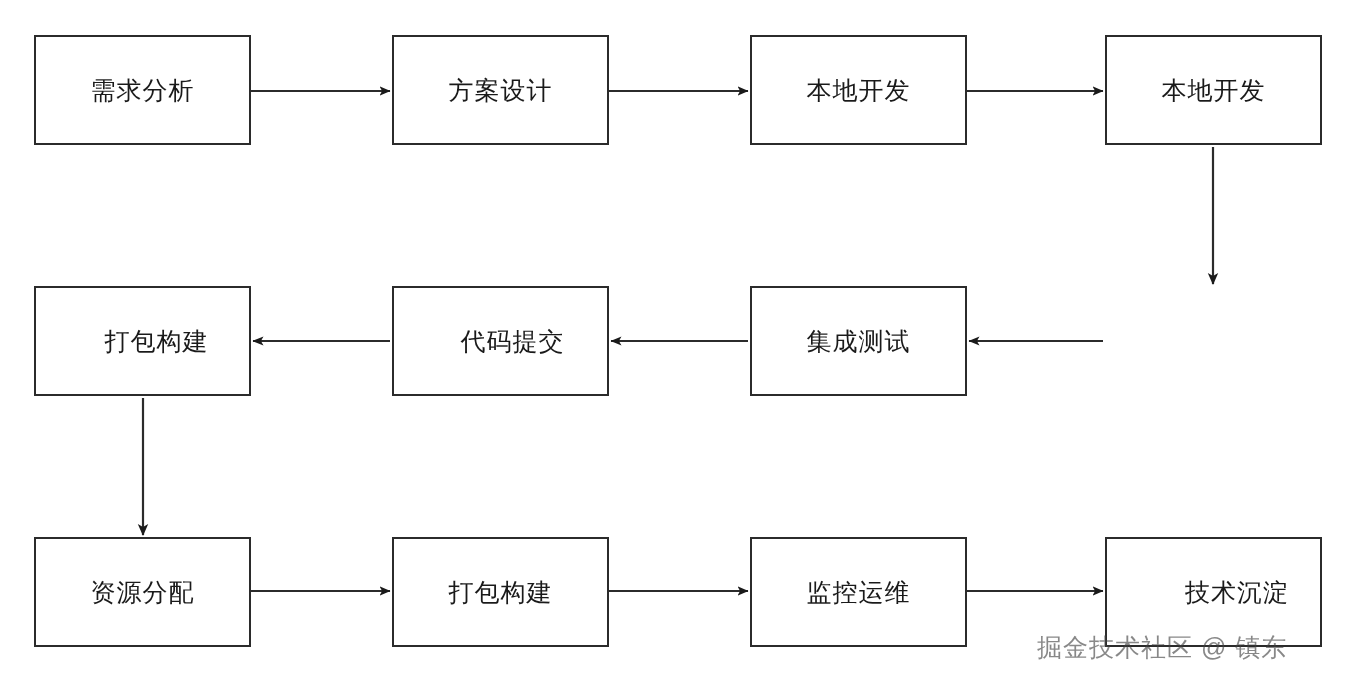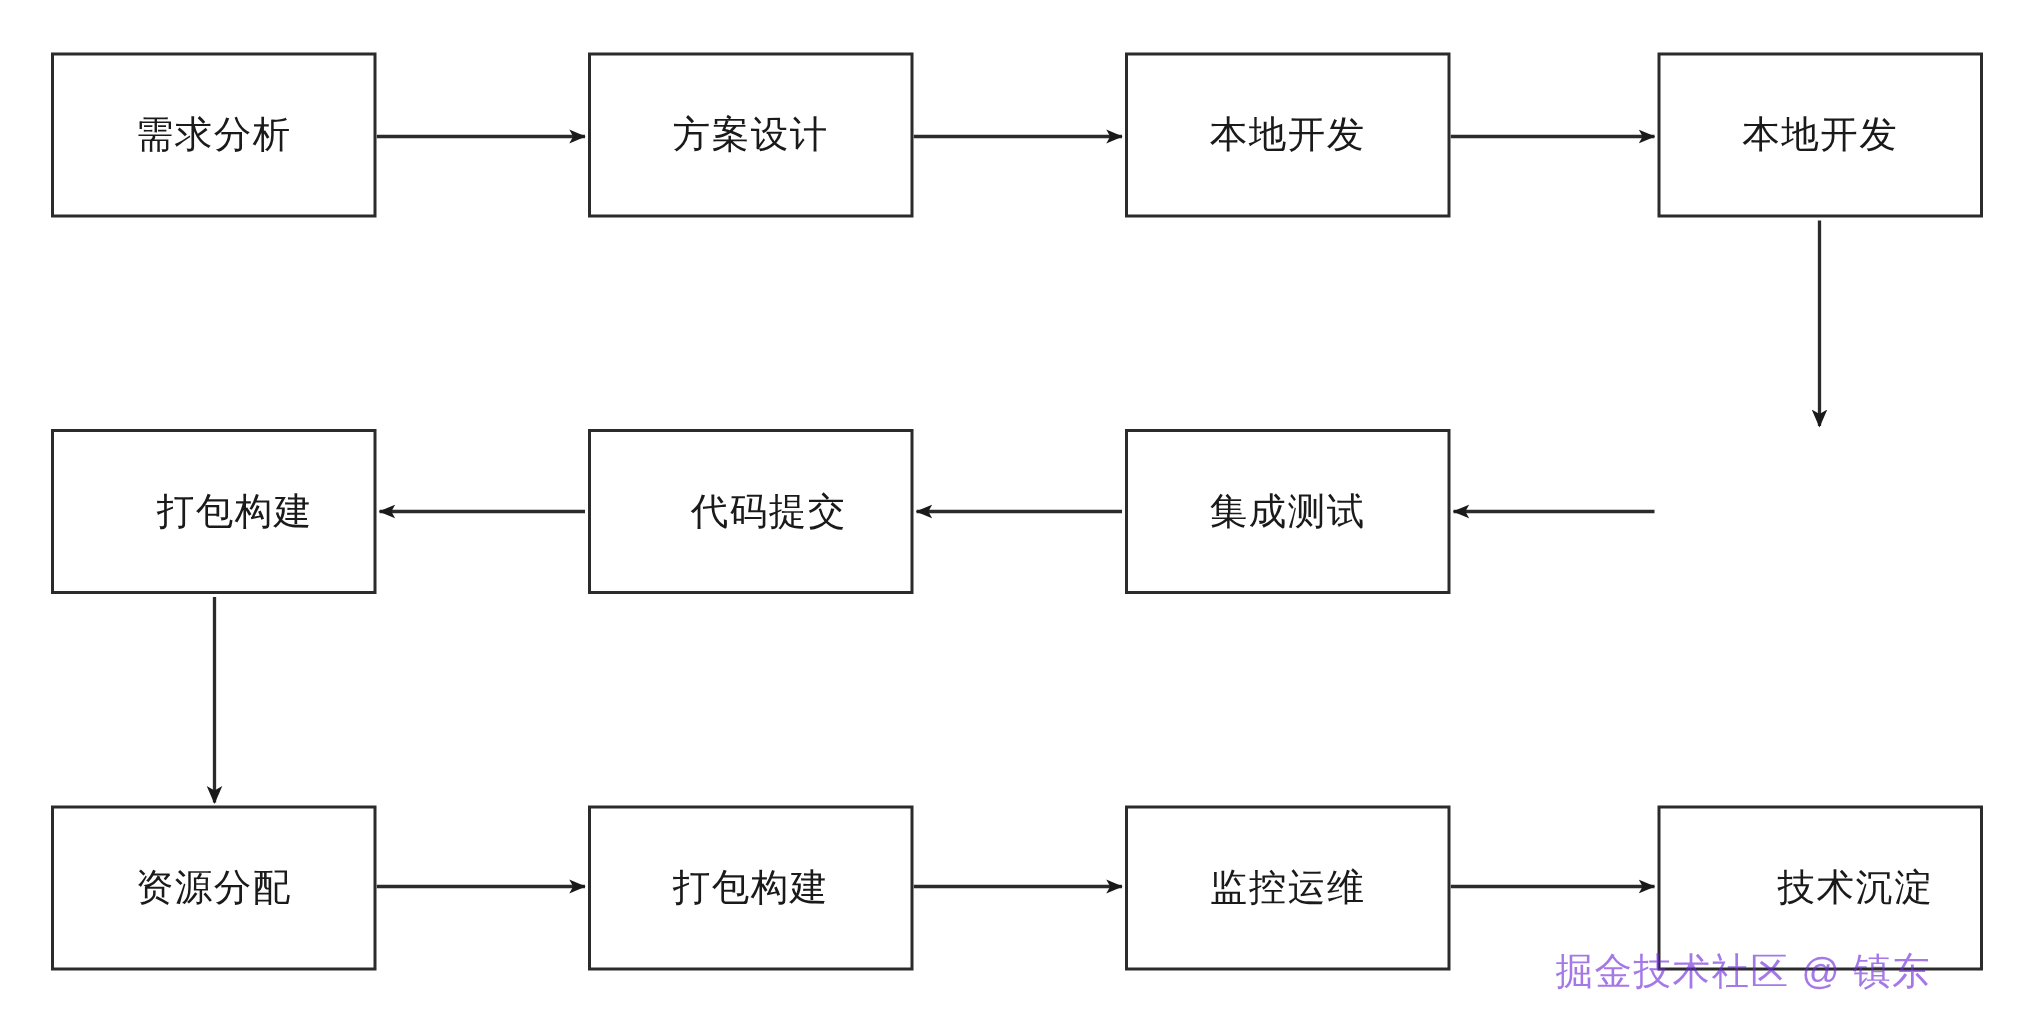--- a/index.html
+++ b/index.html
@@ -42,21 +42,21 @@
     left: 0;
     top: 0;
     width: 1356px;
     height: 684px;
     z-index: 1;
     pointer-events: none;
   }
   .watermark {
     position: absolute;
     font-size: 25px;
-    color: #6d28d9;
+    color: #404040;
     opacity: 0.62;
     letter-spacing: 1px;
     white-space: nowrap;
     z-index: 5;
     user-select: none;
   }
 </style>
 </head>
 <body>
 

